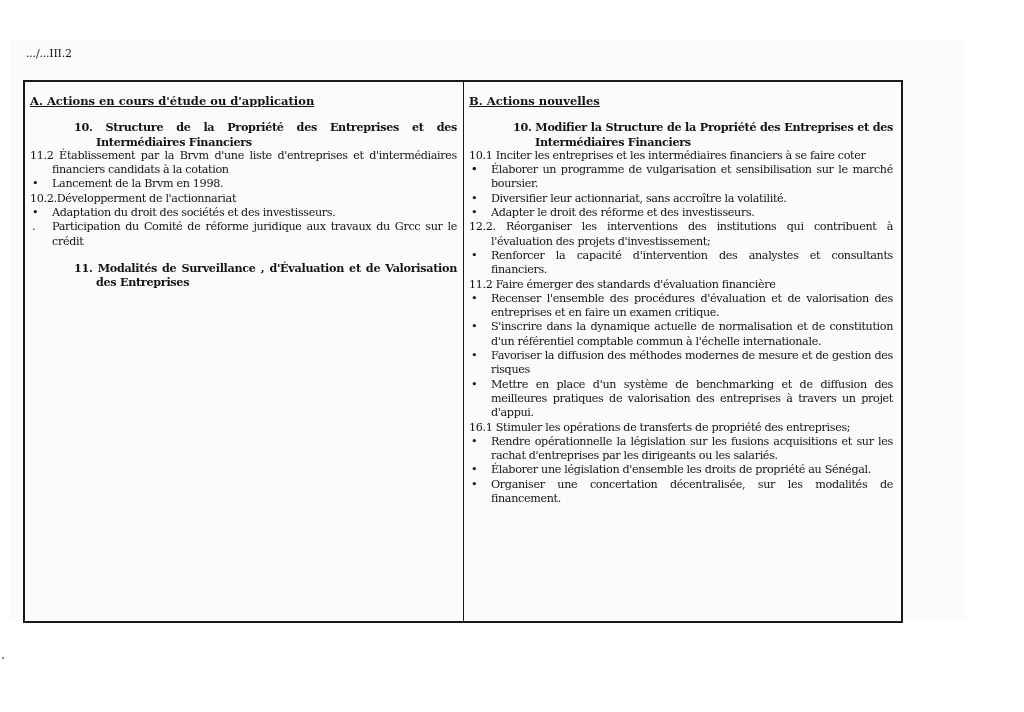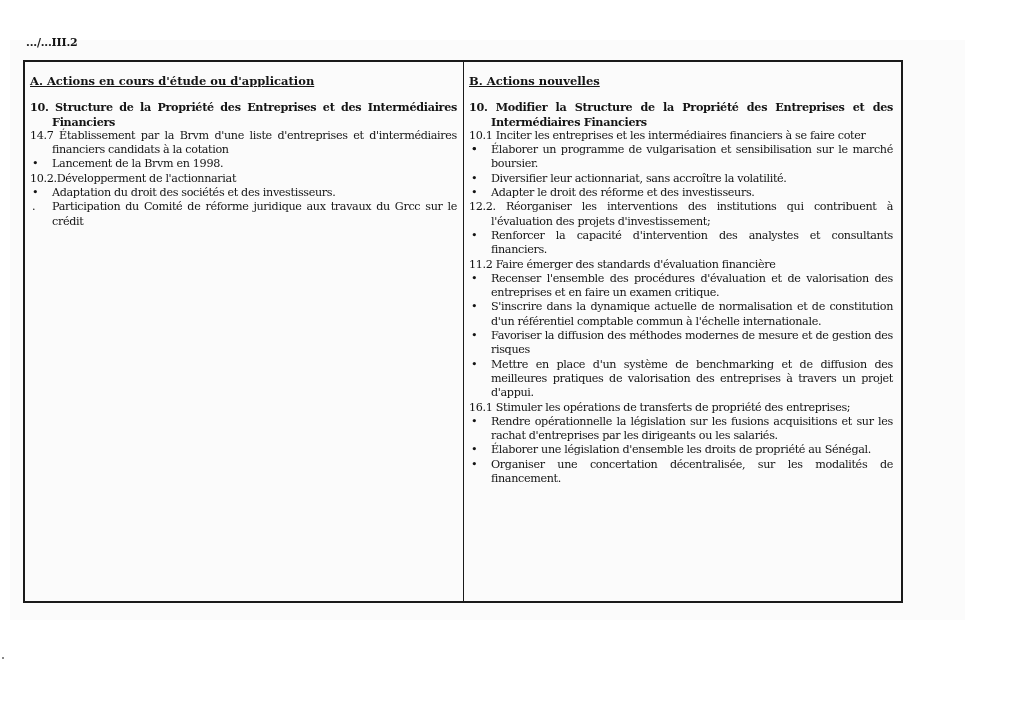--- a/index.html
+++ b/index.html
@@ -1,51 +1,52 @@
 <!DOCTYPE html>
 <html><head>
 <meta charset="utf-8">
 <style>
   html, body { margin: 0; padding: 0; background: #ffffff; }
   body { width: 1024px; height: 712px; position: relative; overflow: hidden;
          font-family: "DejaVu Serif", "Liberation Serif", serif; color: #141414; }
   .sheet { position: absolute; left: 10px; top: 40px; width: 955px; height: 580px; background: #fbfbfb; }
-  .page-ref { position: absolute; left: 26px; top: 36px; font-size: 11px; letter-spacing: -0.2px; font-weight: bold; }
-  .table { position: absolute; left: 23px; top: 60px; width: 880px; height: 543px;
+  .page-ref { position: absolute; left: 26px; top: 47px; font-size: 11px; letter-spacing: -0.2px; }
+  .table { position: absolute; left: 23px; top: 80px; width: 880px; height: 543px;
            border: 2px solid #1a1a1a; display: flex; box-sizing: border-box; }
   .col { box-sizing: border-box; padding: 12px 6px 0 5px; font-size: 11.2px; line-height: 14.3px; }
   .col-a { width: 439px; border-right: 1px solid #1a1a1a; }
   .col-b { flex: 1; padding-left: 5px; padding-right: 8px; }
   .col-head { font-weight: bold; text-decoration: underline; margin-bottom: 12px; font-size: 11.5px; }
-  .h { font-weight: bold; text-align: justify; padding-left: 22px; text-indent: -22px; letter-spacing: -0.3px; }
+  .h { font-weight: bold; text-align: justify; padding-left: 22px; text-indent: -22px; letter-spacing: -0.3px; margin-left: 44px; }
   .sub { text-align: justify; padding-left: 22px; text-indent: -22px; letter-spacing: -0.35px; }
   .bl { text-align: justify; padding-left: 22px; position: relative; letter-spacing: -0.35px; }
   .bl .dot { position: absolute; left: 2px; top: 0; }
   .gap { height: 12px; }
   .stray { position: absolute; left: 2px; top: 657px; width: 2px; height: 2px; background: #888; }
 </style>
 </head>
 <body>
 
 <div class="sheet"></div>
 <div class="stray"></div>
 
 <div class="page-ref">.../...III.2</div>
 
 <div class="table">
   <div class="col col-a">
     <div class="col-head">A.   Actions en cours d'étude ou d'application</div>
     <div>
         <div class="h">10.  Structure de la Propriété des Entreprises et des Intermédiaires Financiers</div>
-        <div class="sub">14.7 Établissement par la Brvm d'une liste d'entreprises et d'intermédiaires financiers candidats à la cotation</div>
+        <div class="sub">11.2 Établissement par la Brvm d'une liste d'entreprises et d'intermédiaires financiers candidats à la cotation</div>
         <div class="bl"><span class="dot">•</span><span>Lancement de la Brvm en 1998.</span></div>
         <div class="sub">10.2.Développerment de l'actionnariat</div>
         <div class="bl"><span class="dot">•</span><span>Adaptation du droit des sociétés et des investisseurs.</span></div>
         <div class="bl"><span class="dot">.</span><span>Participation du Comité de réforme juridique aux travaux du Grcc sur le crédit</span></div>
         <div class="gap"></div>
+        <div class="h">11.  Modalités de Surveillance , d'Évaluation et de Valorisation des Entreprises</div>
       </div>
   </div>
   <div class="col col-b">
     <div class="col-head">B.  Actions nouvelles</div>
     <div>
         <div class="h">10.    Modifier  la Structure de la Propriété des Entreprises et des Intermédiaires Financiers</div>
         <div class="sub">10.1 Inciter les entreprises et les intermédiaires financiers à se faire coter</div>
         <div class="bl"><span class="dot">•</span></div>
         <div class="bl"><span class="dot">•</span><span>Élaborer un programme de vulgarisation et sensibilisation sur le marché boursier.</span></div>
         <div class="bl"><span class="dot">•</span><span>Diversifier leur actionnariat, sans accroître la volatilité.</span></div>

